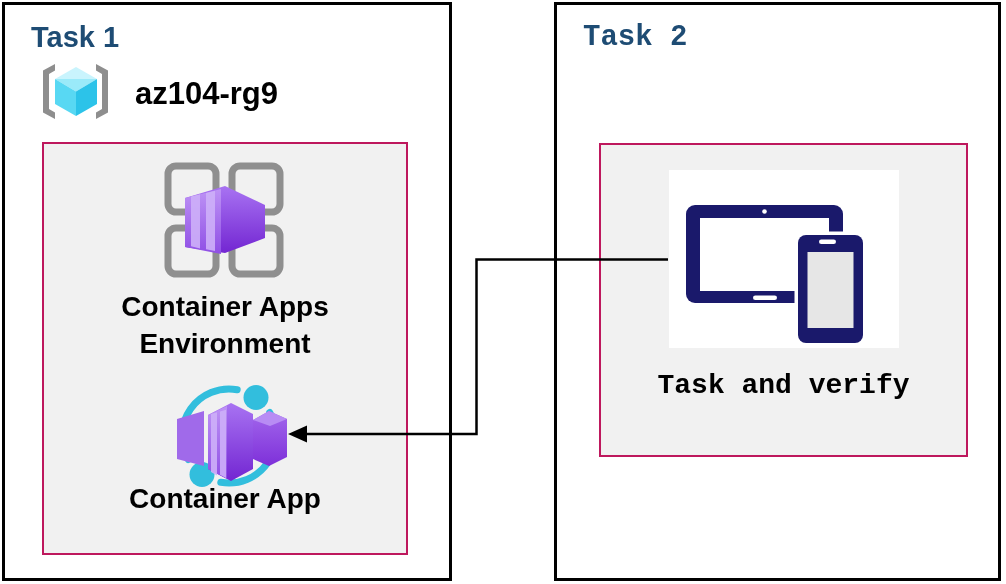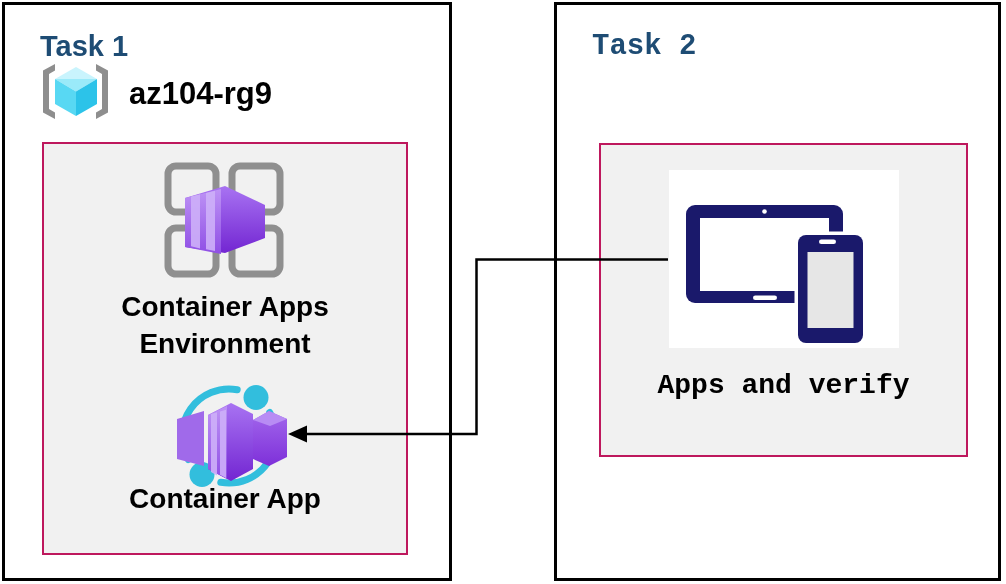--- a/index.html
+++ b/index.html
@@ -4,25 +4,25 @@
 <style>
   html,body{margin:0;padding:0;background:#ffffff;}
   .canvas{
     position:relative;width:1006px;height:584px;background:#ffffff;
     font-family:"Liberation Sans", sans-serif;overflow:hidden;
   }
   .task-box{position:absolute;top:2px;border:3px solid #000;background:#fff;box-sizing:content-box;}
   #task1{left:2px;width:444px;height:573px;}
   #task2{left:554px;width:441px;height:573px;font-family:Liberation Mono, monospace;}
   .task-title{
-    position:absolute;left:23px;top:13px;margin:12px;
+    position:absolute;left:23px;top:13px;margin:3px;
     font-size:29px;font-weight:bold;line-height:1.15;
   }
   .rg-row{position:absolute;left:34px;top:53px;height:72px;display:flex;align-items:center;}
-  .rg-name{font-size:31px;font-weight:bold;color:#000;margin-left:0;}
+  .rg-name{font-size:31px;font-weight:bold;color:#000;margin-left:6px;}
   .inner-panel{position:absolute;border:2px solid #be185d;background:#F1F1F1;}
   #task1 .inner-panel{left:37px;top:137px;width:362px;height:409px;}
   #task2 .inner-panel{left:42px;top:138px;width:365px;height:310px;}
   .node-icon{position:absolute;}
   .cae-icon{left:118px;top:16px;}
   .ca-icon{left:126px;top:234px;}
   .node-label{
     position:absolute;left:0;right:0;text-align:center;
     font-size:28px;font-weight:bold;color:#000;line-height:37px;
   }
@@ -120,21 +120,21 @@
           <rect x="17" y="35" width="157" height="98" rx="9" fill="#1A196B"></rect>
           <rect x="31" y="48" width="129" height="73" fill="#ffffff"></rect>
           <circle cx="95.5" cy="41.5" r="2.3" fill="#ffffff"></circle>
           <rect x="84" y="125.5" width="24" height="4.6" rx="2.3" fill="#ffffff"></rect>
           <rect x="125.5" y="61.5" width="72" height="115" rx="11" fill="#ffffff"></rect>
           <rect x="129" y="65" width="65" height="108" rx="8" fill="#1A196B"></rect>
           <rect x="138.5" y="82" width="46" height="76" fill="#E6E6E6"></rect>
           <rect x="150" y="69.5" width="17" height="4.6" rx="2.3" fill="#ffffff"></rect>
         </svg>
       </div>
-      <div class="node-label tv-label">Apps and verify</div>
+      <div class="node-label tv-label">Task and verify</div>
     </div>
   </section>
 
   <svg class="arrow-overlay" viewBox="0 0 1006 584">
     <path d="M668,259.5 H476.5 V434 H306" fill="none" stroke="#000000" stroke-width="2.5"></path>
     <polygon points="288,434 307,425.5 307,442.5" fill="#000000"></polygon>
   </svg>
 
 </div>
 

